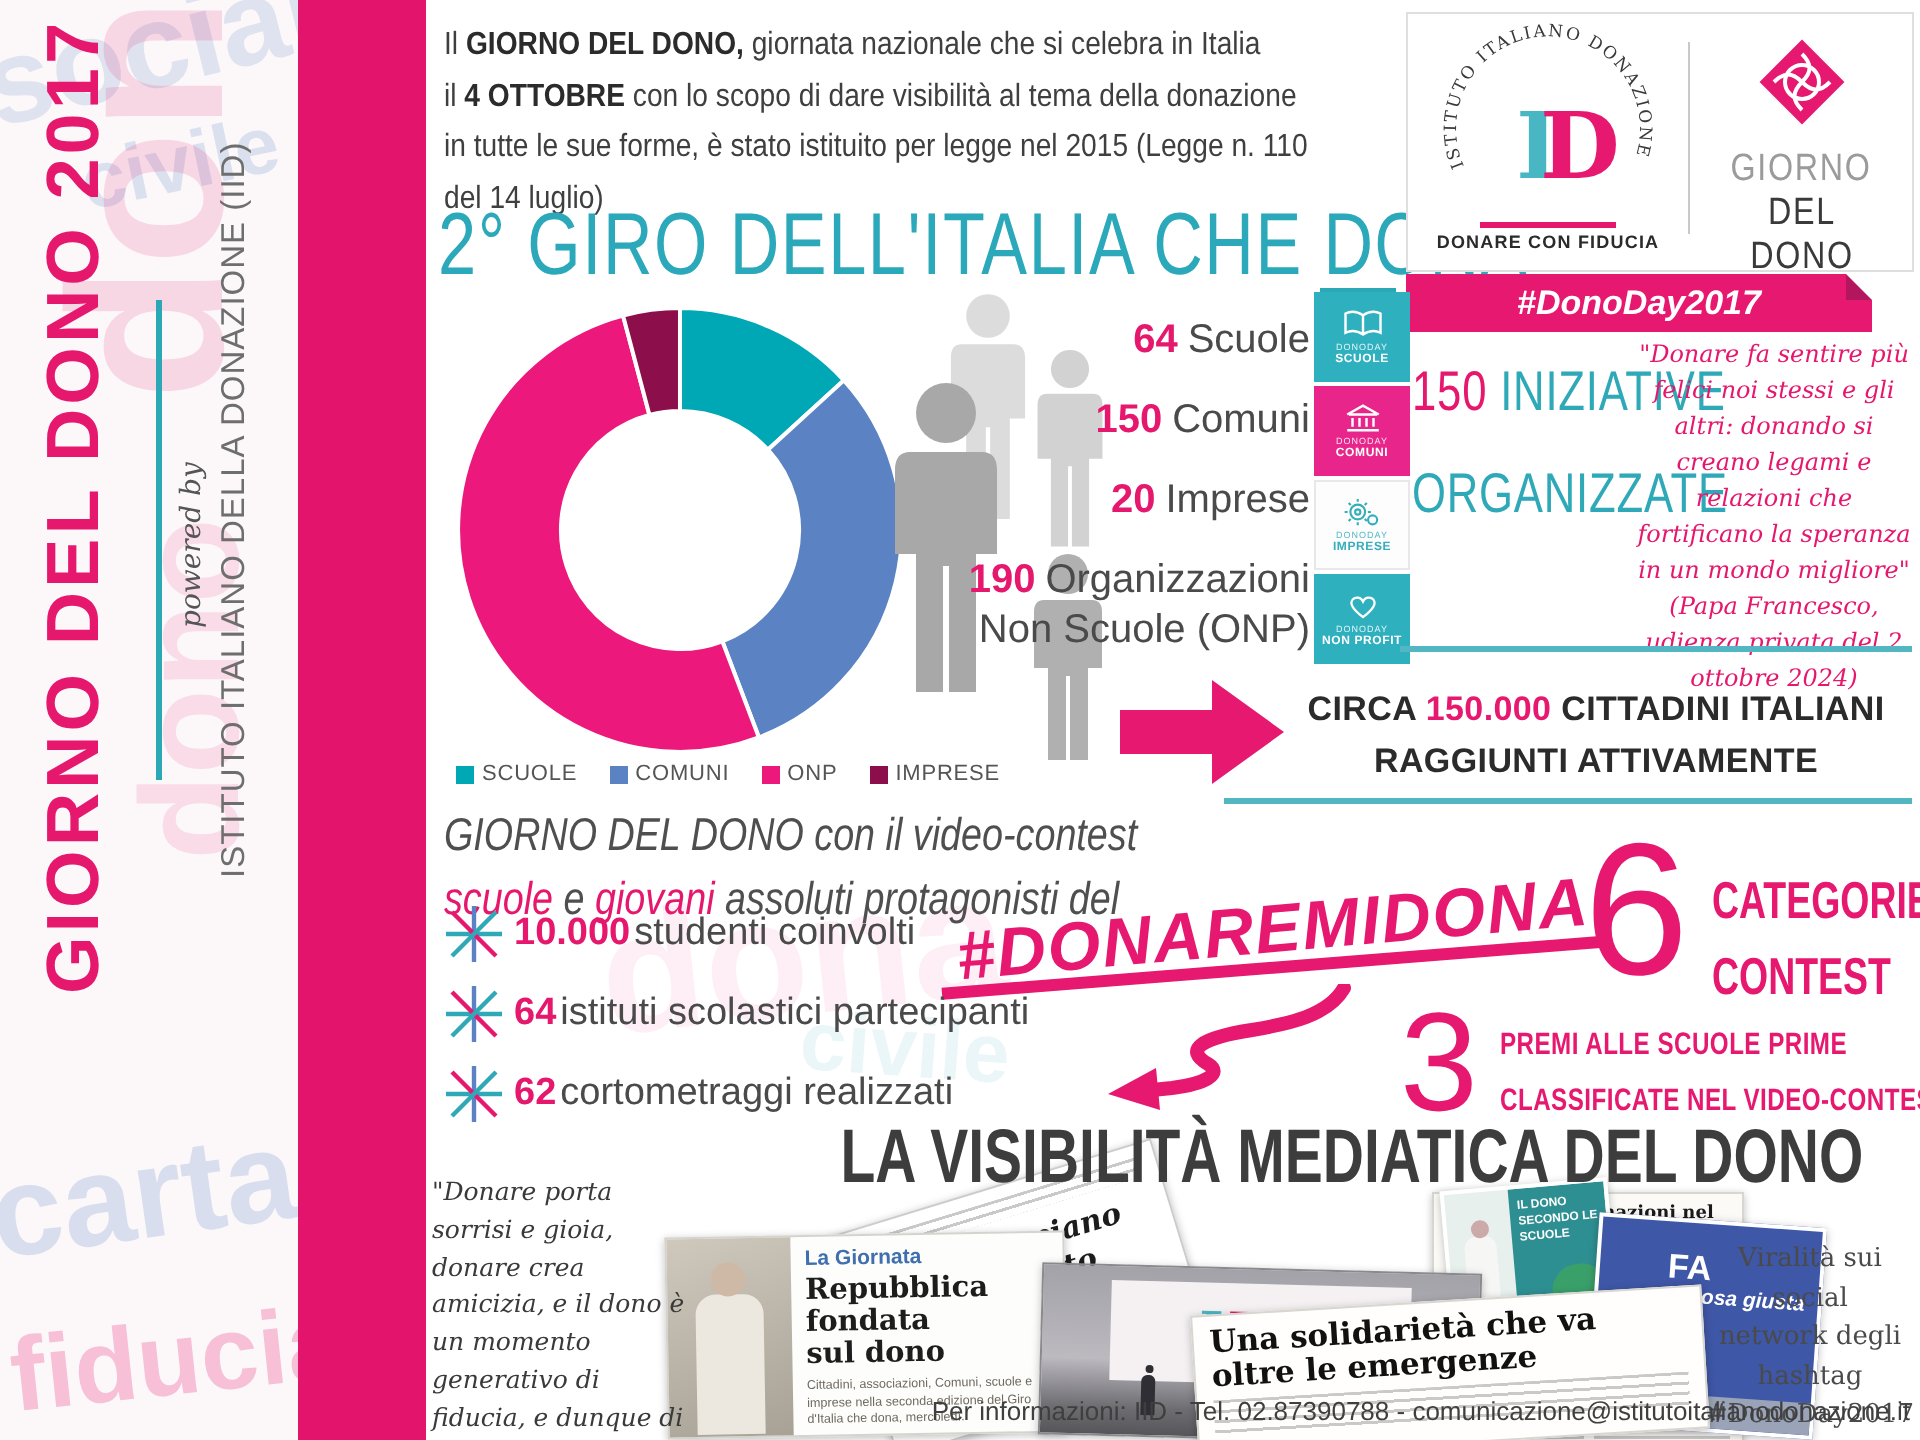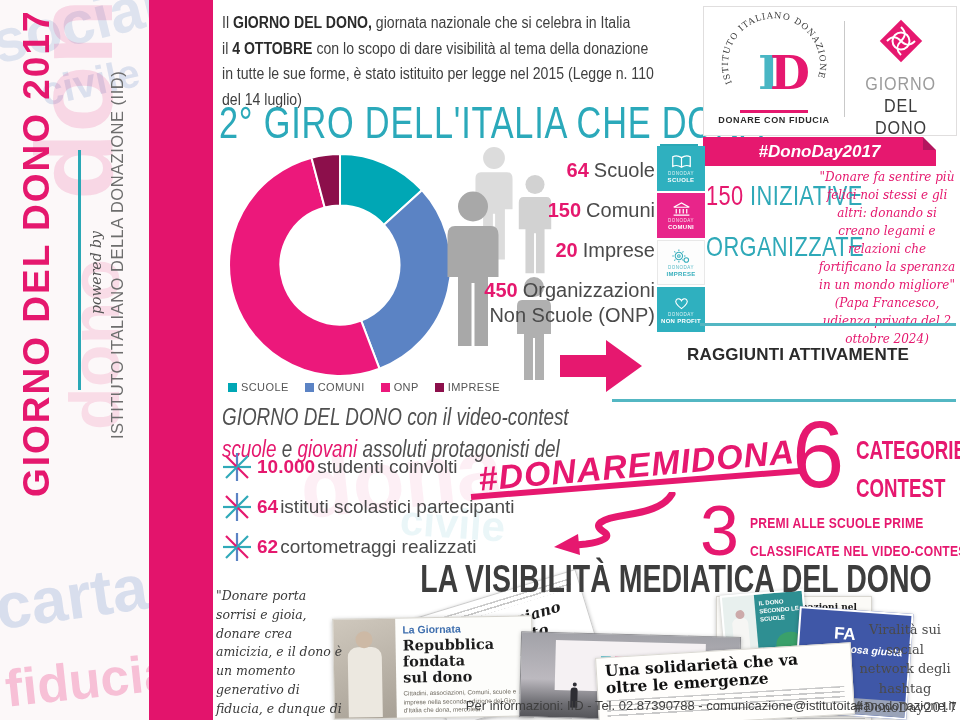--- a/index.html
+++ b/index.html
@@ -243,21 +243,21 @@
   </svg>
 
   <div class="stats">
     <div class="stat">
       <span class="num">64</span><span>Scuole</span></div>
     <div class="stat">
       <span class="num">150</span><span>Comuni</span></div>
     <div class="stat">
       <span class="num">20</span><span>Imprese</span></div>
     <div class="stat">
-      <span class="num">450</span><span>Organizzazioni</span><br>
+      <span class="num">190</span><span>Organizzazioni</span><br>
       <span>Non Scuole (ONP)</span></div>
   </div>
 
   <div class="badges">
     <div class="badge teal">
       <svg viewBox="0 0 24 18">
         <path d="M2 3 C6 1 9 2 12 4 C15 2 18 1 22 3 V14 C18 12 15 13 12 15 C9 13 6 12 2 14 Z M12 4 V15" fill="none" stroke="currentColor" stroke-width="1.4"></path>
         </svg>
       <span class="bbrand">DONODAY</span>
         <span class="blabel">SCUOLE</span>
@@ -298,20 +298,21 @@
   <div class="papa">
     <div>"Donare fa sentire più felici noi stessi e gli altri: donando si creano legami e relazioni che fortificano la speranza in un mondo migliore"</div>
     <div>(Papa Francesco, udienza privata del 2 ottobre 2024)</div>
   </div>
 
   <div class="hr1"></div>
   <svg class="reach-arrow" width="84" height="54" viewBox="0 0 84 54">
     <polygon points="0,15 46,15 46,0 82,26 46,52 46,37 0,37" fill="#E6186F"></polygon>
   </svg>
   <div class="reach">
+    <div><span>CIRCA </span><span class="pinkb">150.000</span><span> CITTADINI ITALIANI</span></div>
     <div>RAGGIUNTI ATTIVAMENTE</div>
   </div>
   <div class="hr2"></div>
 
   <div class="cintro">
     <div><span class="cnd">GIORNO DEL DONO con il video-contest</span></div>
     <div><span class="cnd"><span><span class="pinki">scuole</span><span> e </span><span class="pinki">giovani</span><span> assoluti protagonisti del</span></span></span></div>
   </div>
   <div class="bullets">
     <div class="brow">

